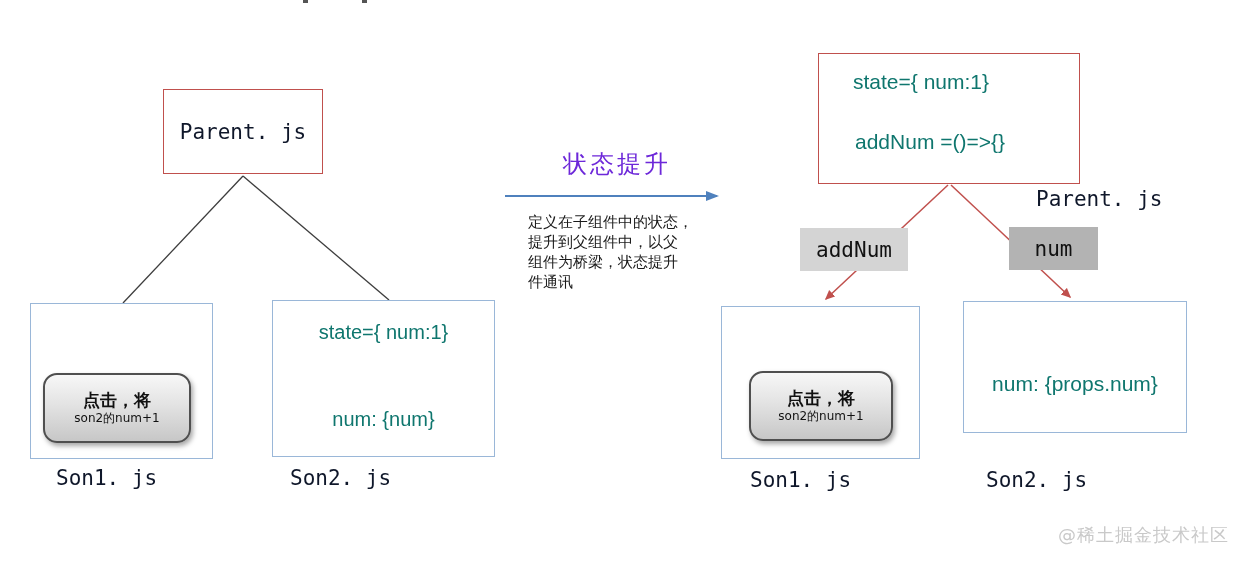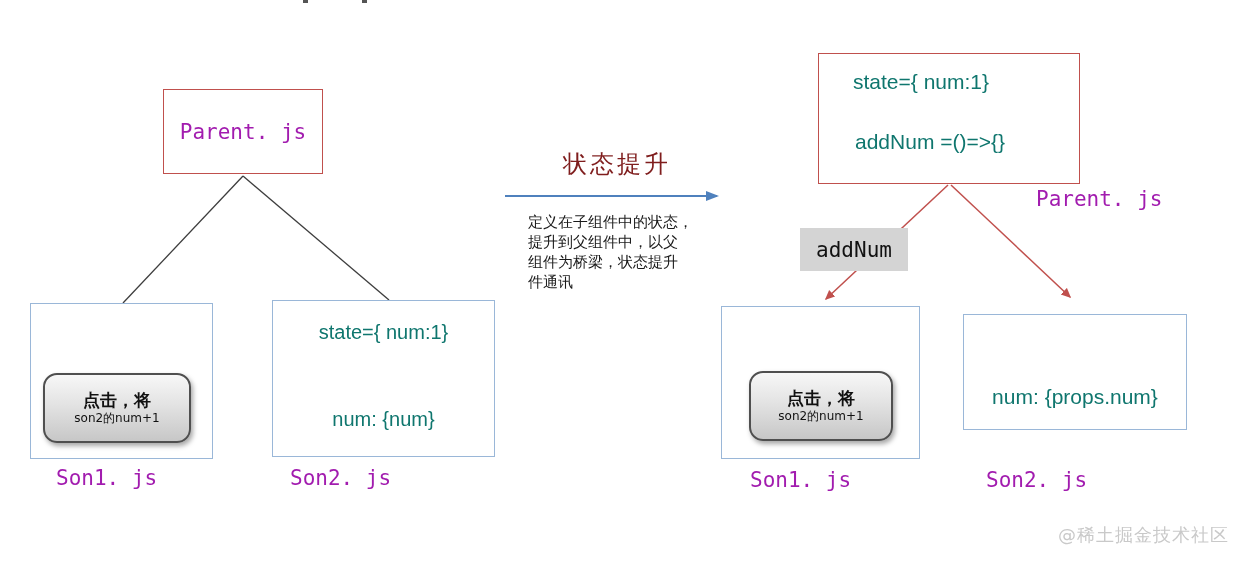--- a/index.html
+++ b/index.html
@@ -29,21 +29,21 @@
     box-sizing: border-box;
   }
   .box-blue {
     border: 1.6px solid #9ab7d8;
     background: #ffffff;
     box-sizing: border-box;
   }
   .mono-label {
     font-family: "DejaVu Sans Mono", monospace;
     font-size: 21px;
-    color: #a21caf;
+    color: #0f172a;
     white-space: nowrap;
   }
   .code-text {
     font-family: "Liberation Sans", sans-serif;
     font-size: 20px;
     color: #0f766e;
     white-space: nowrap;
   }
   .btn3d {
     border: 2px solid #4f4f4f;
@@ -74,21 +74,21 @@
     font-size: 21px;
     color: #111111;
     display: flex;
     align-items: center;
     justify-content: center;
     box-sizing: border-box;
   }
   .mid-title {
     font-size: 24px;
     font-weight: 500;
-    color: #7f1d1d;
+    color: #6d28d9;
     letter-spacing: 3px;
     text-align: center;
     white-space: nowrap;
   }
   .mid-desc {
     font-size: 15px;
     line-height: 20px;
     color: #1a1a1a;
     white-space: pre-line;
   }
@@ -158,29 +158,30 @@
 组件为桥梁，状态提升
 件通讯</div>
 
   <div class="abs box-red" style="left:818px; top:53px; width:262px; height:131px;">
     <div class="code-text" style="position:absolute; left:34px; top:16px; font-size:21px;">state={ num:1}</div>
     <div class="code-text" style="position:absolute; left:36px; top:76px; font-size:21px;">addNum =()=&gt;{}</div>
   </div>
   <div class="abs mono-label" style="left:1036px; top:187px;">Parent. js</div>
 
   <div class="abs prop-tag" style="left:800px; top:228px; width:108px; height:43px; background:#d4d4d4;">addNum</div>
+  <div class="abs prop-tag" style="left:1009px; top:227px; width:89px; height:43px; background:#b3b3b3;">num</div>
 
   <div class="abs box-blue" style="left:721px; top:306px; width:199px; height:153px;">
     <div class="btn3d" style="position:absolute; left:27px; top:64px; width:144px; height:70px;">
       <span class="btn-line1">点击，将</span>
       <span class="btn-line2">son2的num+1</span>
     </div>
   </div>
   <div class="abs mono-label" style="left:750px; top:468px;">Son1. js</div>
 
-  <div class="abs box-blue" style="left:963px; top:301px; width:224px; height:116px;margin-top:13px;">
+  <div class="abs box-blue" style="left:963px; top:301px; width:224px; height:132px;">
     <div class="code-text" style="position:absolute; left:0; right:0; top:70px; text-align:center; font-size:21px;">num: {props.num}</div>
   </div>
   <div class="abs mono-label" style="left:986px; top:468px;">Son2. js</div>
 
   <div class="abs watermark" style="right:8px; top:523px;">@稀土掘金技术社区</div>
 
 </div>
 
 </body></html>

